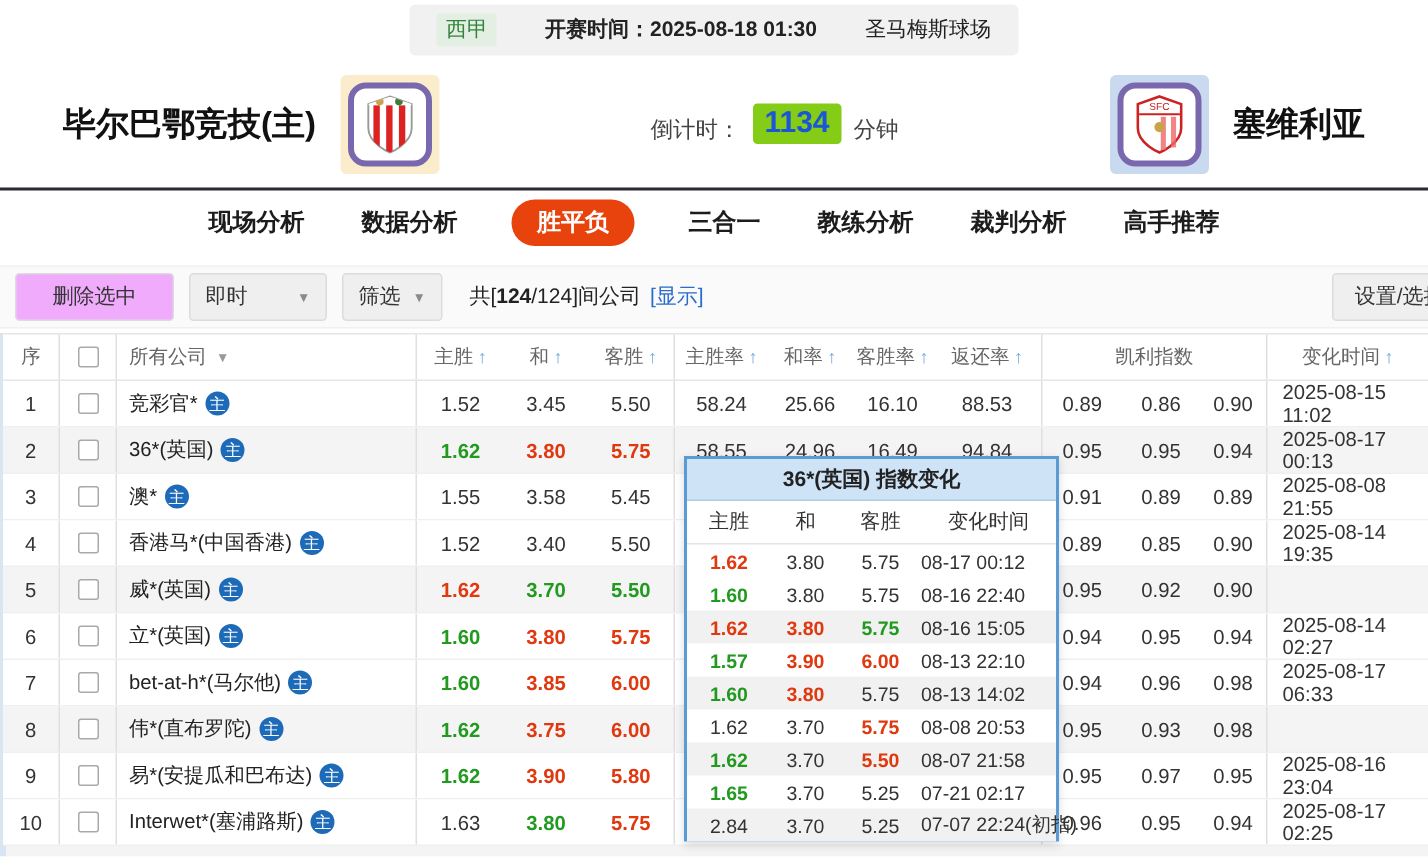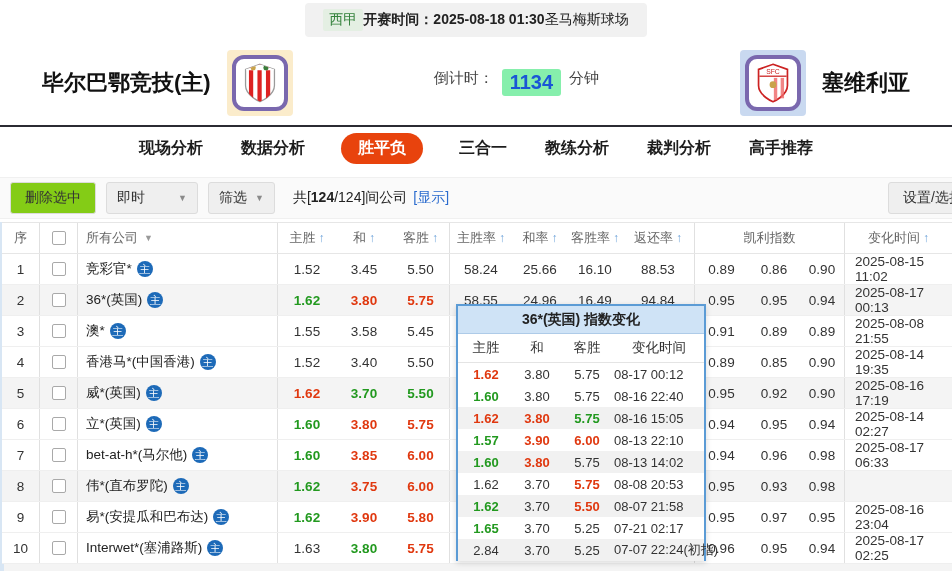--- a/index.html
+++ b/index.html
@@ -2,45 +2,45 @@
 <html><head>
 <meta charset="utf-8">
 <style>
   * { margin:0; padding:0; box-sizing:border-box; }
   html,body { width:952px; height:571px; overflow:hidden; background:#fff;
     font-family:"Liberation Sans","DejaVu Sans",sans-serif; color:#333; }
   body { position:relative; }
 
   
   .top-strip { height:40px; display:flex; justify-content:center; align-items:center; }
-  .match-bar { background:#f1f1f1; border-radius:4px; padding:6px 18px; display:flex; align-items:center; gap:0; font-size:14px; }
+  .match-bar { background:#f1f1f1; border-radius:4px; padding:6px 18px; display:flex; align-items:center; gap:32px; font-size:14px; }
   .league-badge { color:#35823d; background:#e4efe3; padding:2px 6px; border-radius:2px; font-size:14px; }
   .kickoff { font-weight:bold; color:#222; }
   .venue { color:#222; }
 
   
   .teams { height:85px; display:flex; align-items:center; padding:0 42px; }
   .team-group { display:flex; align-items:center; gap:16px; }
   .team-name { font-size:22px; font-weight:bold; color:#111; }
   .logo-box { width:66px; height:66px; border-radius:4px; display:flex; align-items:center; justify-content:center; }
   .logo-box.home { background:#fbeccb; }
   .logo-box.away { background:#c9d9f0; }
   .logo-inner { width:56px; height:56px; background:#fff; border:4px solid #7a68ae; border-radius:12px; display:flex; align-items:center; justify-content:center; }
-  .countdown { flex:1; display:flex; align-items:flex-start; justify-content:center; gap:8px; font-size:15px; color:#444; }
-  .countdown-num { background:#86efac; border-radius:3px; padding:2px 8px; color:#1a56d6; font-size:20px; font-weight:bold; }
+  .countdown { flex:1; display:flex; align-items:flex-end; justify-content:center; gap:8px; font-size:15px; color:#444; }
+  .countdown-num { background:#84cc16; border-radius:3px; padding:2px 8px; color:#1a56d6; font-size:20px; font-weight:bold; }
 
   
   .nav { height:44px; border-top:2px solid #2b2b33; display:flex; align-items:center; justify-content:center; gap:34px; }
   .tab { font-size:16px; font-weight:bold; color:#1c1c1c; cursor:pointer; padding:5px 2px; }
   .tab.active { background:#e8430d; color:#fff; padding:5px 17px; border-radius:16px; }
 
   
   .toolbar-gap { height:8px; }
   .toolbar { height:42px; background:#fafafa; border-top:1px solid #f0f0f0; border-bottom:1px solid #f0f0f0; display:flex; align-items:center; padding-left:10px; font-size:14px; position:relative; }
-  .tbtn { background:#84cc16; border:1px solid #dcdcdc; border-radius:3px; padding:6px 14px; margin-right:10px; color:#333; cursor:pointer; }
+  .tbtn { background:#f0abfc; border:1px solid #dcdcdc; border-radius:3px; padding:6px 24px; margin-right:10px; color:#333; cursor:pointer; }
   .tdrop { background:#efefef; border:1px solid #dcdcdc; border-radius:3px; padding:6px 10px; margin-right:10px; color:#333; cursor:pointer; display:inline-flex; align-items:center; }
   .tdrop .caret { color:#8a8a8a; font-size:9px; margin-left:8px; }
   .tdrop.wide { width:92px; justify-content:space-between; }
   .count-text { margin-left:8px; color:#222; }
   .count-text b { font-weight:bold; }
   .show-link { color:#2a6bce; margin-left:6px; cursor:pointer; }
   .settings-btn { margin-left:auto; margin-right:-26px; background:#efefef; border:1px solid #dcdcdc; border-radius:3px; padding:6px 14px; white-space:nowrap; cursor:pointer; }
 
   
   .table-wrap { margin-top:3px; border-left:2px solid #d8e6f4; }
@@ -301,21 +301,20 @@
         <div class="cell red">1.62</div>
         <div class="cell green">3.70</div>
         <div class="cell brd green">5.50</div>
         <div class="cell"></div>
         <div class="cell"></div>
         <div class="cell"></div>
         <div class="cell brd"></div>
         <div class="cell">0.95</div>
         <div class="cell">0.92</div>
         <div class="cell brd">0.90</div>
-        <div class="cell c-time">2025-08-16 17:19</div>
       </div>
       <div class="grid trow">
         <div class="cell brd">6</div>
         <div class="cell brd">
           <span class="checkbox"></span>
         </div>
         <div class="cell brd c-company">
           <span>立*(英国)</span>
           <span class="badge">主</span>
         </div>

